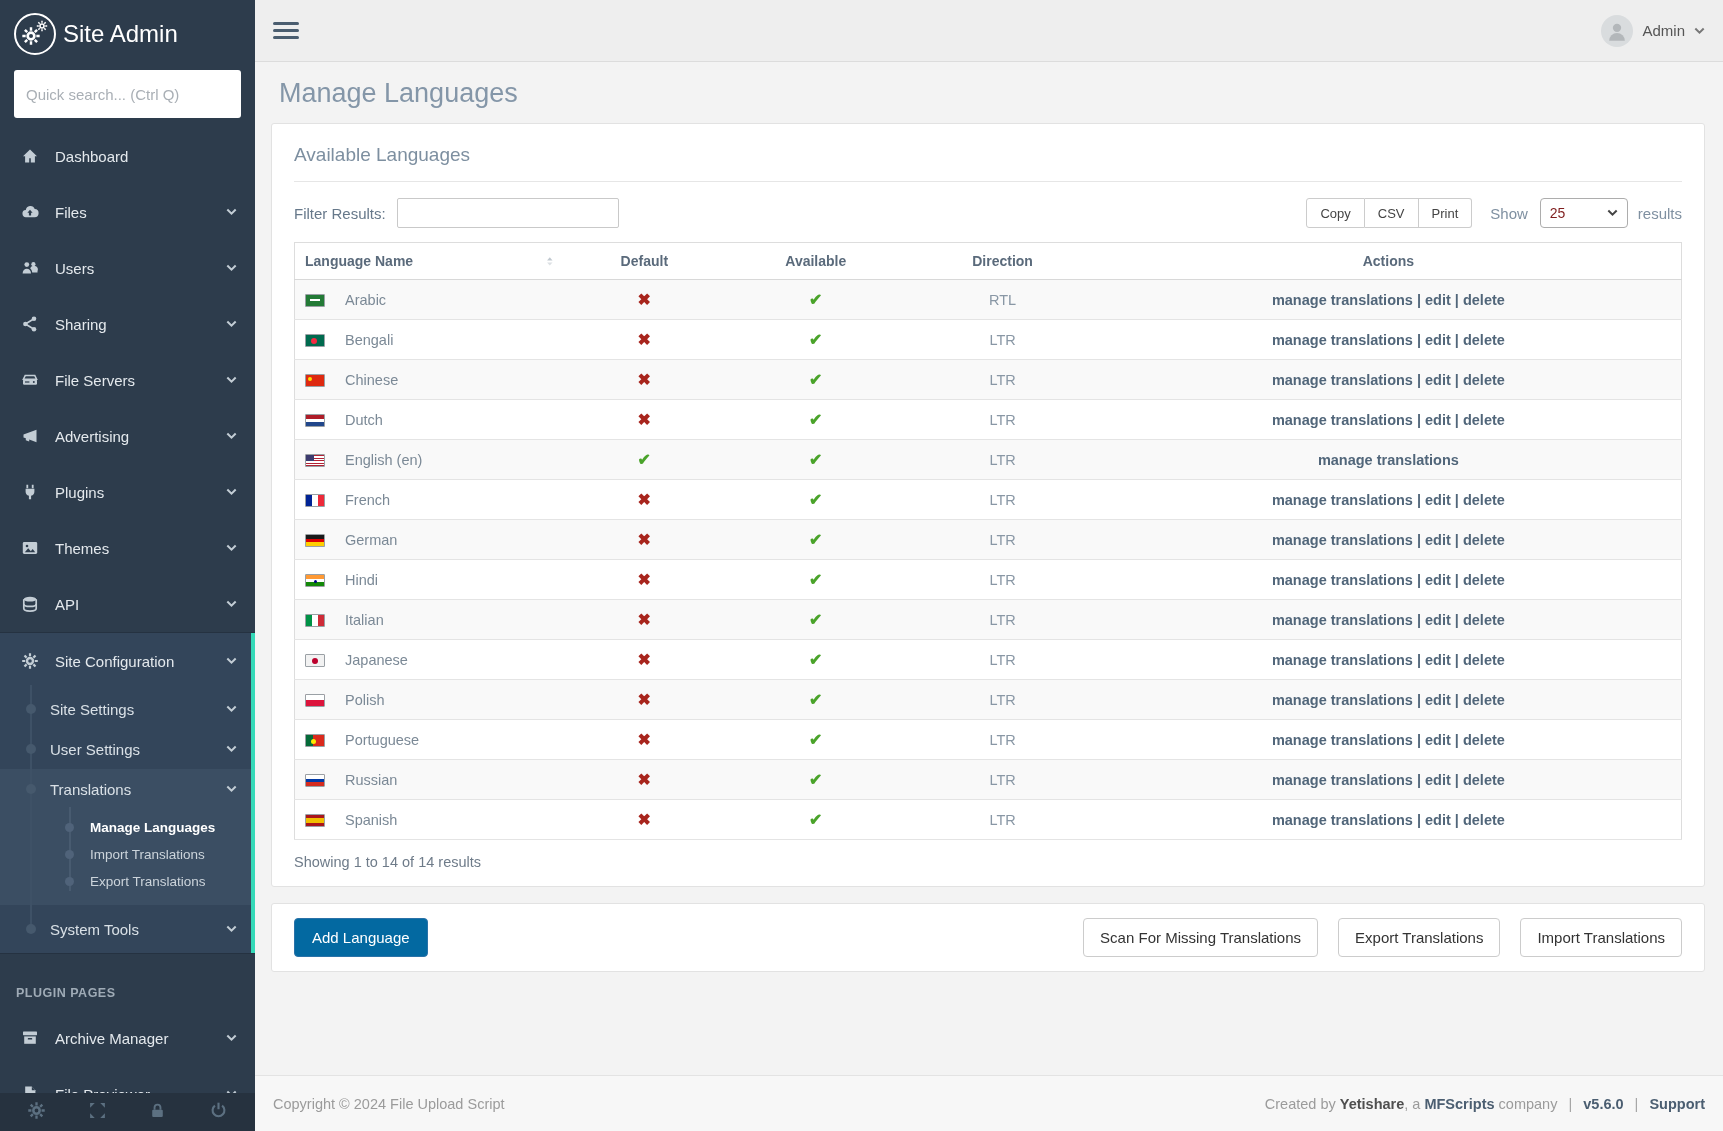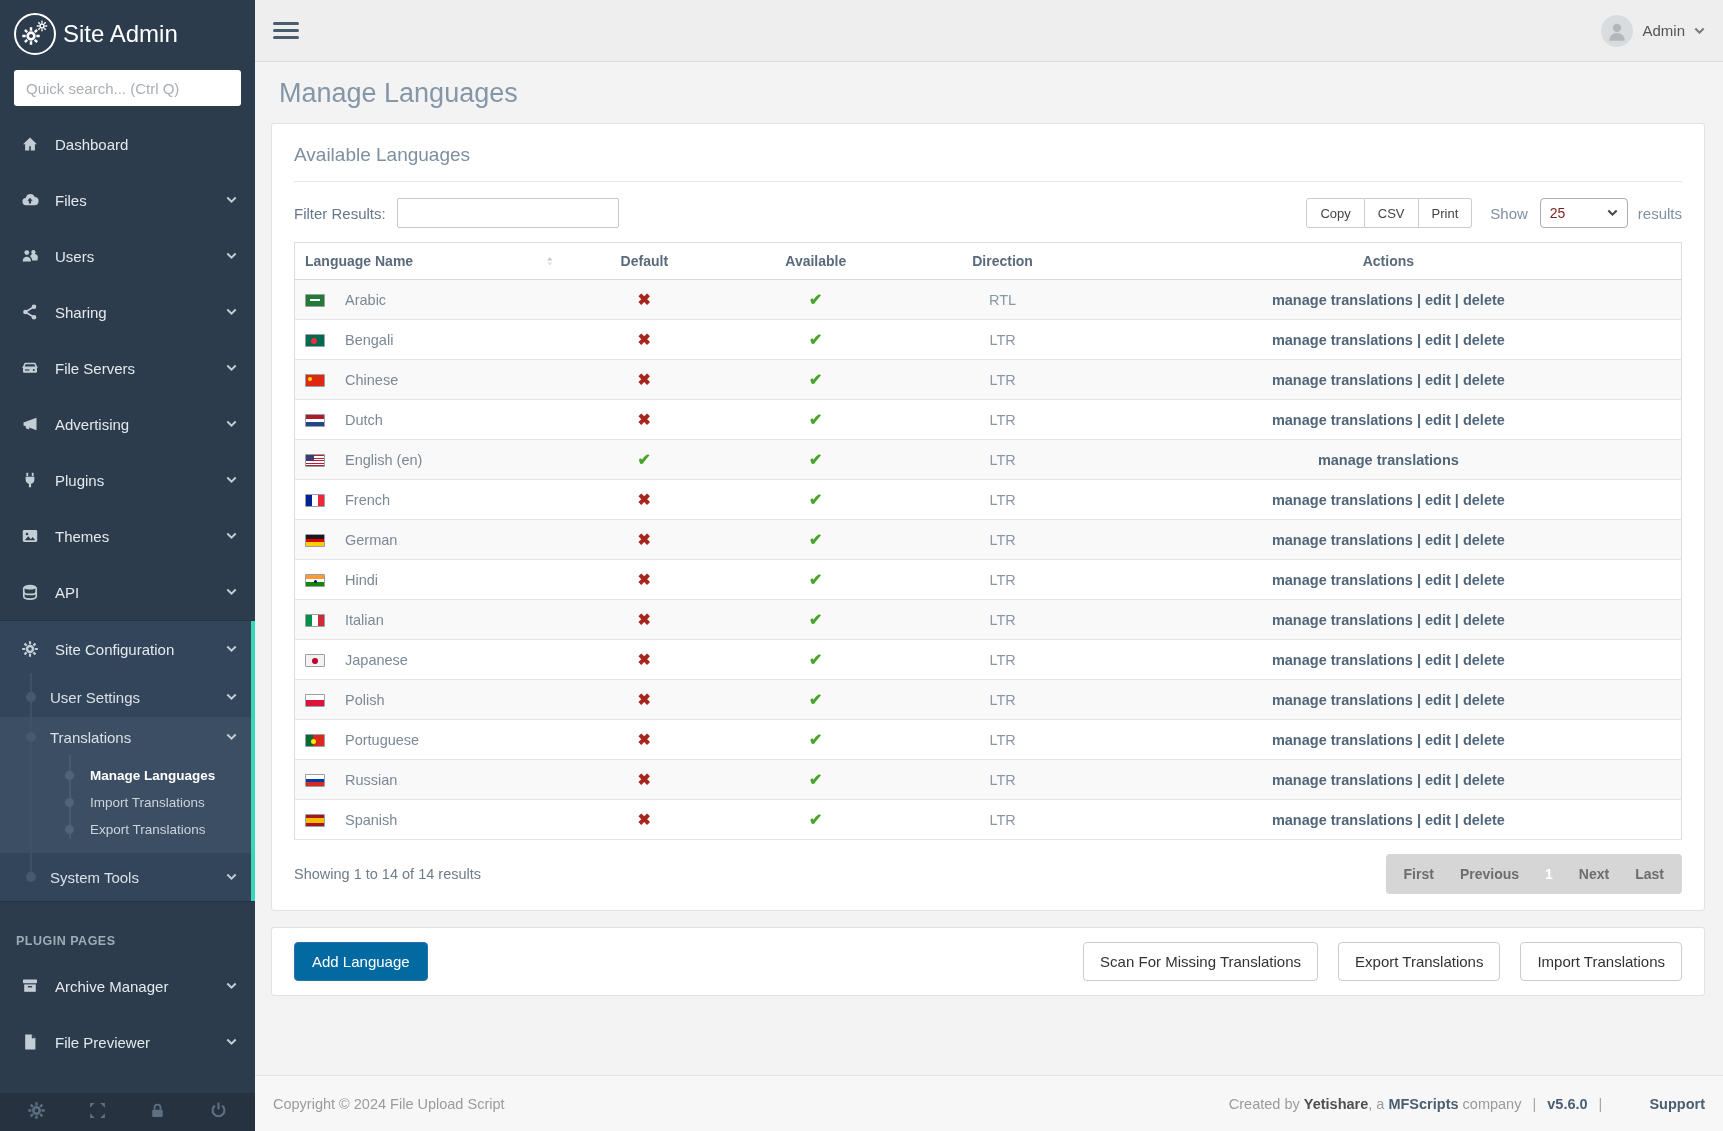--- a/index.html
+++ b/index.html
@@ -9,21 +9,21 @@
   
   .sidebar { width:255px; min-width:255px; background:#2d3c4c; color:#dfe5ea; display:flex; flex-direction:column; }
   .brand { display:flex; align-items:center; gap:7px; padding:13px 14px 9px; }
   .brand-logo { width:42px; height:42px; border:2px solid #fff; border-radius:50%; position:relative; flex:none; }
   .brand-logo svg { position:absolute; fill:#fff; }
   .brand-logo svg [stroke-width]{ stroke:#fff; }
   .brand-logo .g-big { left:5px; top:11px; }
   .brand-logo .g-small { left:20px; top:5px; }
   .brand-name { font-size:24px; color:#fff; }
   .search-wrap { padding:6px 14px 10px; }
-  .search-wrap input { width:100%; height:36px; border:none; border-radius:3px; background:#fff; padding:0 12px; font-size:15px; color:#555; outline:none; }
+  .search-wrap input { width:100%; height:48px; border:none; border-radius:3px; background:#fff; padding:0 12px; font-size:15px; color:#555; outline:none; }
   .search-wrap input::placeholder { color:#a9afb5; }
 
   .nav { flex:1; font-size:15px; overflow:hidden; }
   .nav-item { height:56px; display:flex; align-items:center; padding:0 16px; position:relative; cursor:pointer; }
   .nav-item .ico { width:27px; margin-right:12px; display:flex; justify-content:center; }
   .nav-item .lbl { flex:1; color:#e4e9ed; }
   .chev { position:absolute; right:18px; }
   .ic { fill:#c3cdd5; }
   .ic [stroke-width] { stroke:#c3cdd5; }
   .ic .cut { fill:#2d3c4c; stroke:none; }
@@ -112,21 +112,21 @@
   .card2 { margin-top:16px; padding:14px 22px; display:flex; align-items:center; }
   .btn-primary { background:#0369a1; border:1px solid #2a72a8; color:#fff; font-size:15px; padding:10px 17px; border-radius:4px; cursor:pointer; font-family:inherit; }
   .right-btns { margin-left:auto; display:flex; gap:20px; }
   .btn-default { background:#fff; border:1px solid #ccc; color:#333; font-size:15px; padding:10px 16px; border-radius:4px; cursor:pointer; font-family:inherit; }
 
   .footer { margin-top:auto; height:56px; background:#f7f7f7; border-top:1px solid #e3e3e3; display:flex; align-items:center; padding:0 18px; font-size:14.5px; color:#9b9b9b; flex:none; }
   .credit { margin-left:auto; }
   .credit .b-dark { font-weight:bold; color:#4f4f4f; }
   .credit .b-slate { font-weight:bold; color:#4b5e71; }
   .credit .sep { color:#a5a5a5; margin:0 7px; }
-  .credit a { text-decoration:none;margin-left:36px; }
+  .credit a { text-decoration:none; }
 </style>
 </head>
 <body>
 
 <aside class="sidebar">
   <div class="brand">
     <span class="brand-logo" id="brandLogo">
         <svg class="ic g-big" width="20" height="20" viewBox="0 0 18 18">
           <circle cx="9" cy="9" r="3" fill="none" stroke-width="2.4"></circle>
           <path d="M9 1.2v3M9 13.8v3M1.2 9h3M13.8 9h3M3.5 3.5l2.1 2.1M12.4 12.4l2.1 2.1M14.5 3.5l-2.1 2.1M5.6 12.4l-2.1 2.1" stroke-width="2.2" fill="none"></path>
@@ -261,20 +261,26 @@
                 <circle cx="9" cy="9" r="3" fill="none" stroke-width="2.4"></circle>
                 <path d="M9 1.2v3M9 13.8v3M1.2 9h3M13.8 9h3M3.5 3.5l2.1 2.1M12.4 12.4l2.1 2.1M14.5 3.5l-2.1 2.1M5.6 12.4l-2.1 2.1" stroke-width="2.2" fill="none"></path>
               </svg>
             </span>
             <span class="lbl">Site Configuration</span>
             <svg class="chev ic" width="11" height="8" viewBox="0 0 10 7">
               <path d="M1.2 1.2 5 5l3.8-3.8" fill="none" stroke-width="1.8"></path>
             </svg>
           </div>
           <div class="children">
+            <div class="child-row">
+              <span class="lbl">Site Settings</span>
+              <svg class="chev ic" width="11" height="8" viewBox="0 0 10 7">
+                <path d="M1.2 1.2 5 5l3.8-3.8" fill="none" stroke-width="1.8"></path>
+              </svg>
+            </div>
             <div class="child-row">
               <span class="lbl">User Settings</span>
               <svg class="chev ic" width="11" height="8" viewBox="0 0 10 7">
                 <path d="M1.2 1.2 5 5l3.8-3.8" fill="none" stroke-width="1.8"></path>
               </svg>
             </div>
             <div class="subtree-open">
               <div class="child-row">
                 <span class="lbl">Translations</span>
                 <svg class="chev ic" width="11" height="8" viewBox="0 0 10 7">
@@ -528,27 +534,20 @@
               <td class="c"><span class="glyph-no">✖</span></td>
               <td class="c"><span class="glyph-yes">✔</span></td>
               <td class="c dir-cell">LTR</td>
               <td class="actions-cell"><a>manage translations</a><span class="sep"> | </span><a>edit</a><span class="sep"> | </span><a>delete</a></td>
             </tr>
           </tbody>
       </table>
 
       <div class="table-foot">
         <span class="summary">Showing 1 to 14 of 14 results</span>
-        <div class="pagination">
-          <span class="page-btn">First</span>
-          <span class="page-btn">Previous</span>
-          <span class="page-btn current">1</span>
-          <span class="page-btn">Next</span>
-          <span class="page-btn">Last</span>
-        </div>
       </div>
     </section>
 
     <section class="card card2">
       <button class="btn-primary">Add Language</button>
       <div class="right-btns" id="rightBtns">
           <button class="btn-default">Scan For Missing Translations</button>
           <button class="btn-default">Export Translations</button>
           <button class="btn-default">Import Translations</button>
         </div>

